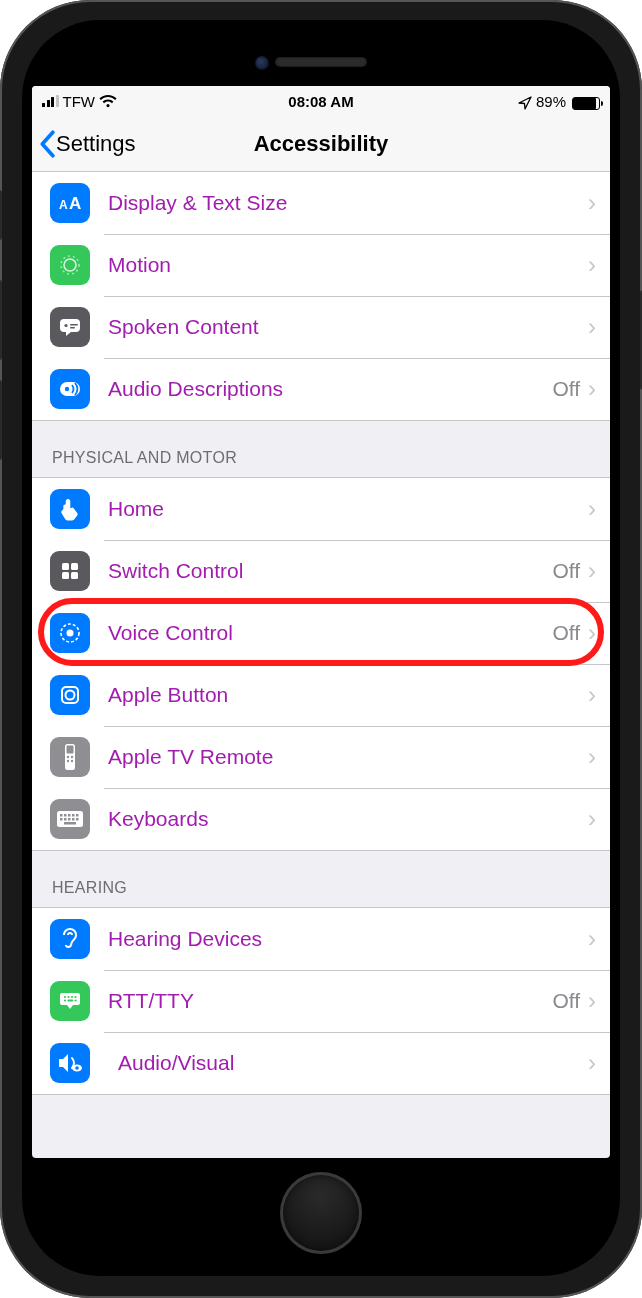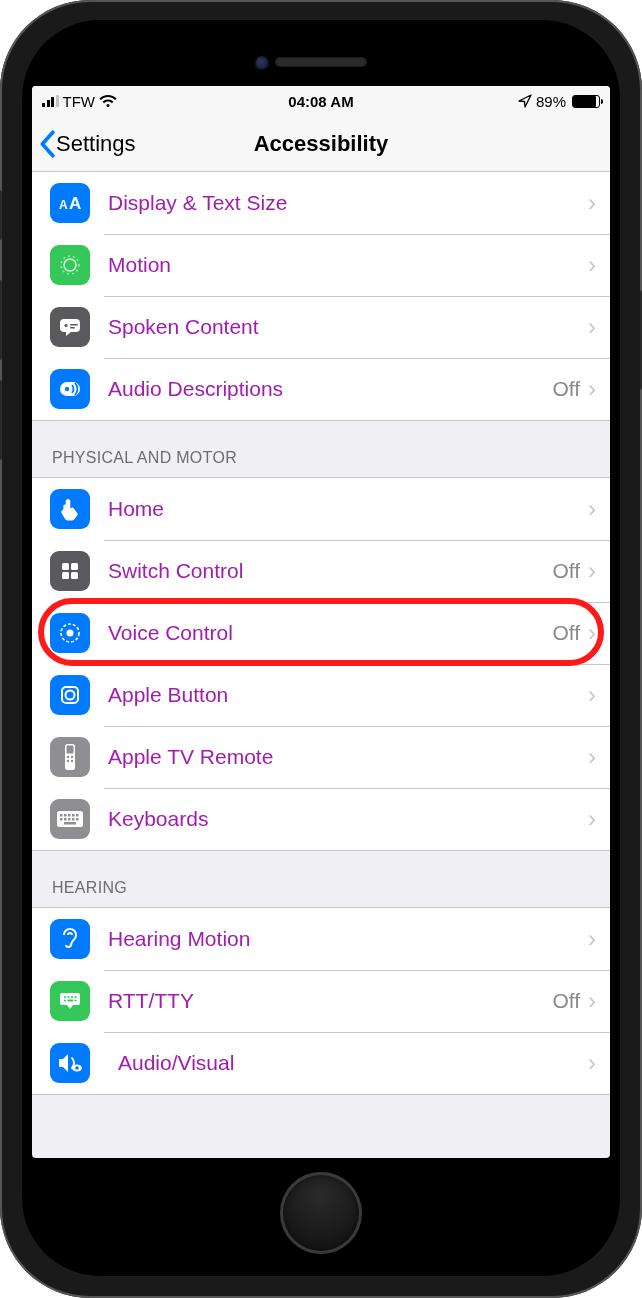--- a/index.html
+++ b/index.html
@@ -78,21 +78,21 @@
     position: relative;
     gap: 16px;
   }
   .status-left, .status-right {
     display: flex; align-items: center; gap: 4px;
   }
   .status-center {
     position: absolute; left: 0; right: 0; text-align: center;
     font-weight: 600;
   }
-  .status-right { margin-left: auto; z-index: 1; }
+  .status-right { margin-left: auto; z-index: 1; align-items: flex-end; }
   .signal-bars { display: flex; align-items: flex-end; gap: 1.5px; height: 12px; }
   .signal-bars span { width: 3px; background: #000; border-radius: 0.5px; }
   .signal-bars span:nth-child(1){height:4px}
   .signal-bars span:nth-child(2){height:7px}
   .signal-bars span:nth-child(3){height:10px}
   .signal-bars span:nth-child(4){height:12px;background:#c3c3c5}
   .wifi-glyph { font-size:16px; line-height:1; }
   .battery {
     width: 28px; height: 13px; border: 1.5px solid #000; border-radius: 3px;
     position: relative; margin-left: 2px;
@@ -192,21 +192,21 @@
               <span></span>
               <span></span>
           </div>
           <span>TFW</span>
           <span class="wifi-glyph">
             <svg width="18" height="13" viewBox="0 0 18 13">
                 <path fill="#000" d="M9 12.2a1.6 1.6 0 1 0 0-3.2 1.6 1.6 0 0 0 0 3.2zM3.6 6.8l1.5 1.5C6.1 7.2 7.5 6.6 9 6.6s2.9.6 3.9 1.7l1.5-1.5C13 5.3 11.1 4.5 9 4.5S5 5.3 3.6 6.8zM.4 3.6l1.5 1.5C3.8 3.2 6.3 2.1 9 2.1s5.2 1.1 7.1 3l1.5-1.5C15.3 1.3 12.3 0 9 0S2.7 1.3.4 3.6z"></path>
               </svg>
           </span>
         </div>
-        <div class="status-center">04:08 AM</div>
+        <div class="status-center">08:08 AM</div>
         <div class="status-right">
           <span>
             <svg width="14" height="14" viewBox="0 0 14 14">
                 <path d="M1 7 L13 1 L7 13 L6.5 7.5 Z" fill="none" stroke="#000" stroke-width="1.3" stroke-linejoin="round"></path>
               </svg>
           </span>
           <span>89%</span>
           <div class="battery">
             <div class="battery-fill"></div>
           </div>
@@ -358,21 +358,21 @@
       </div>
 
       <div class="section-header">HEARING</div>
       <div class="group">
         <div class="row">
           <div class="icon bg-blue">
             <svg width="20" height="26" viewBox="0 0 20 26">
                 <path d="M10 2c4 0 7 3 7 7 0 3-1.6 4.5-3 6-.9 1-1.6 2-1.8 3.4-.3 2.2-1.9 3.6-3.9 3.6-1.8 0-3.3-1.3-3.3-3.1h2c0 .7.6 1.2 1.3 1.2.9 0 1.7-.7 1.9-2 .3-1.9 1.2-3.1 2.2-4.2 1.3-1.4 2.6-2.6 2.6-4.9 0-2.9-2.2-5.1-5-5.1S5 6.1 5 9h-2c0-4 3-7 7-7zm0 4c1.8 0 3 1.3 3 3h-2c0-.6-.4-1-1-1s-1 .4-1 1H7c0-1.7 1.2-3 3-3z" fill="#fff"></path>
               </svg>
           </div>
-          <div class="label">Hearing Motion</div>
+          <div class="label">Hearing Devices</div>
           <div class="chevron">›</div>
         </div>
         <div class="row">
           <div class="icon bg-green">
             <svg width="24" height="24" viewBox="0 0 24 24">
                 <path d="M4 4h16c1 0 2 .9 2 2v8c0 1.1-1 2-2 2h-5l-3 4-3-4H4c-1 0-2-.9-2-2V6c0-1.1 1-2 2-2z" fill="#fff"></path>
                 <g fill="#34c759">
                   <circle cx="7" cy="8" r="1.1"></circle>
                   <circle cx="10.5" cy="8" r="1.1"></circle>
                   <circle cx="14" cy="8" r="1.1"></circle>

